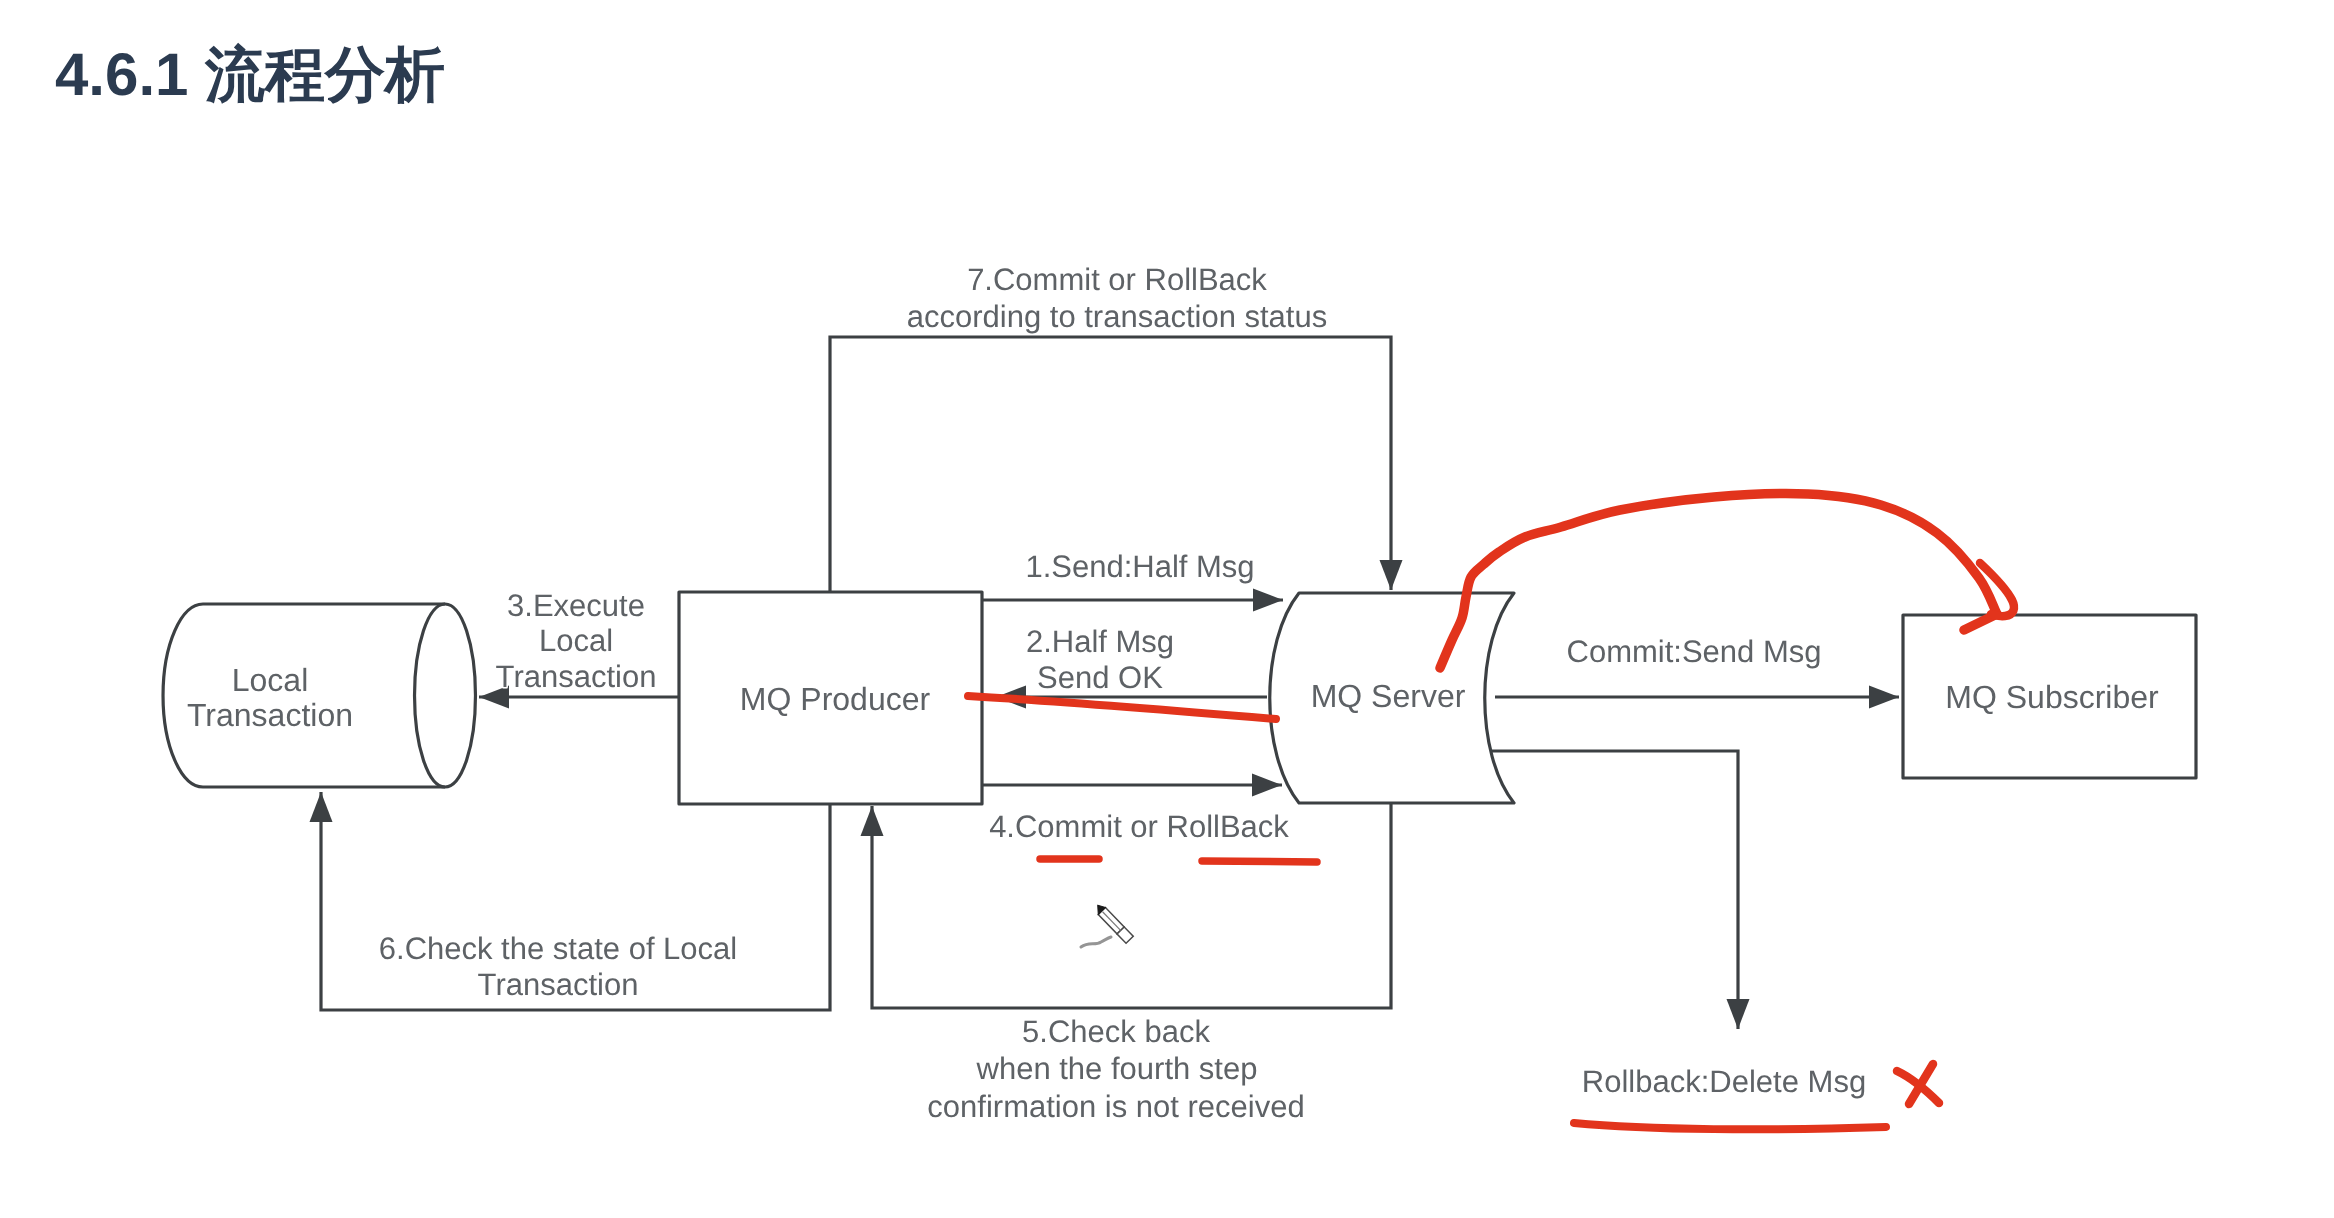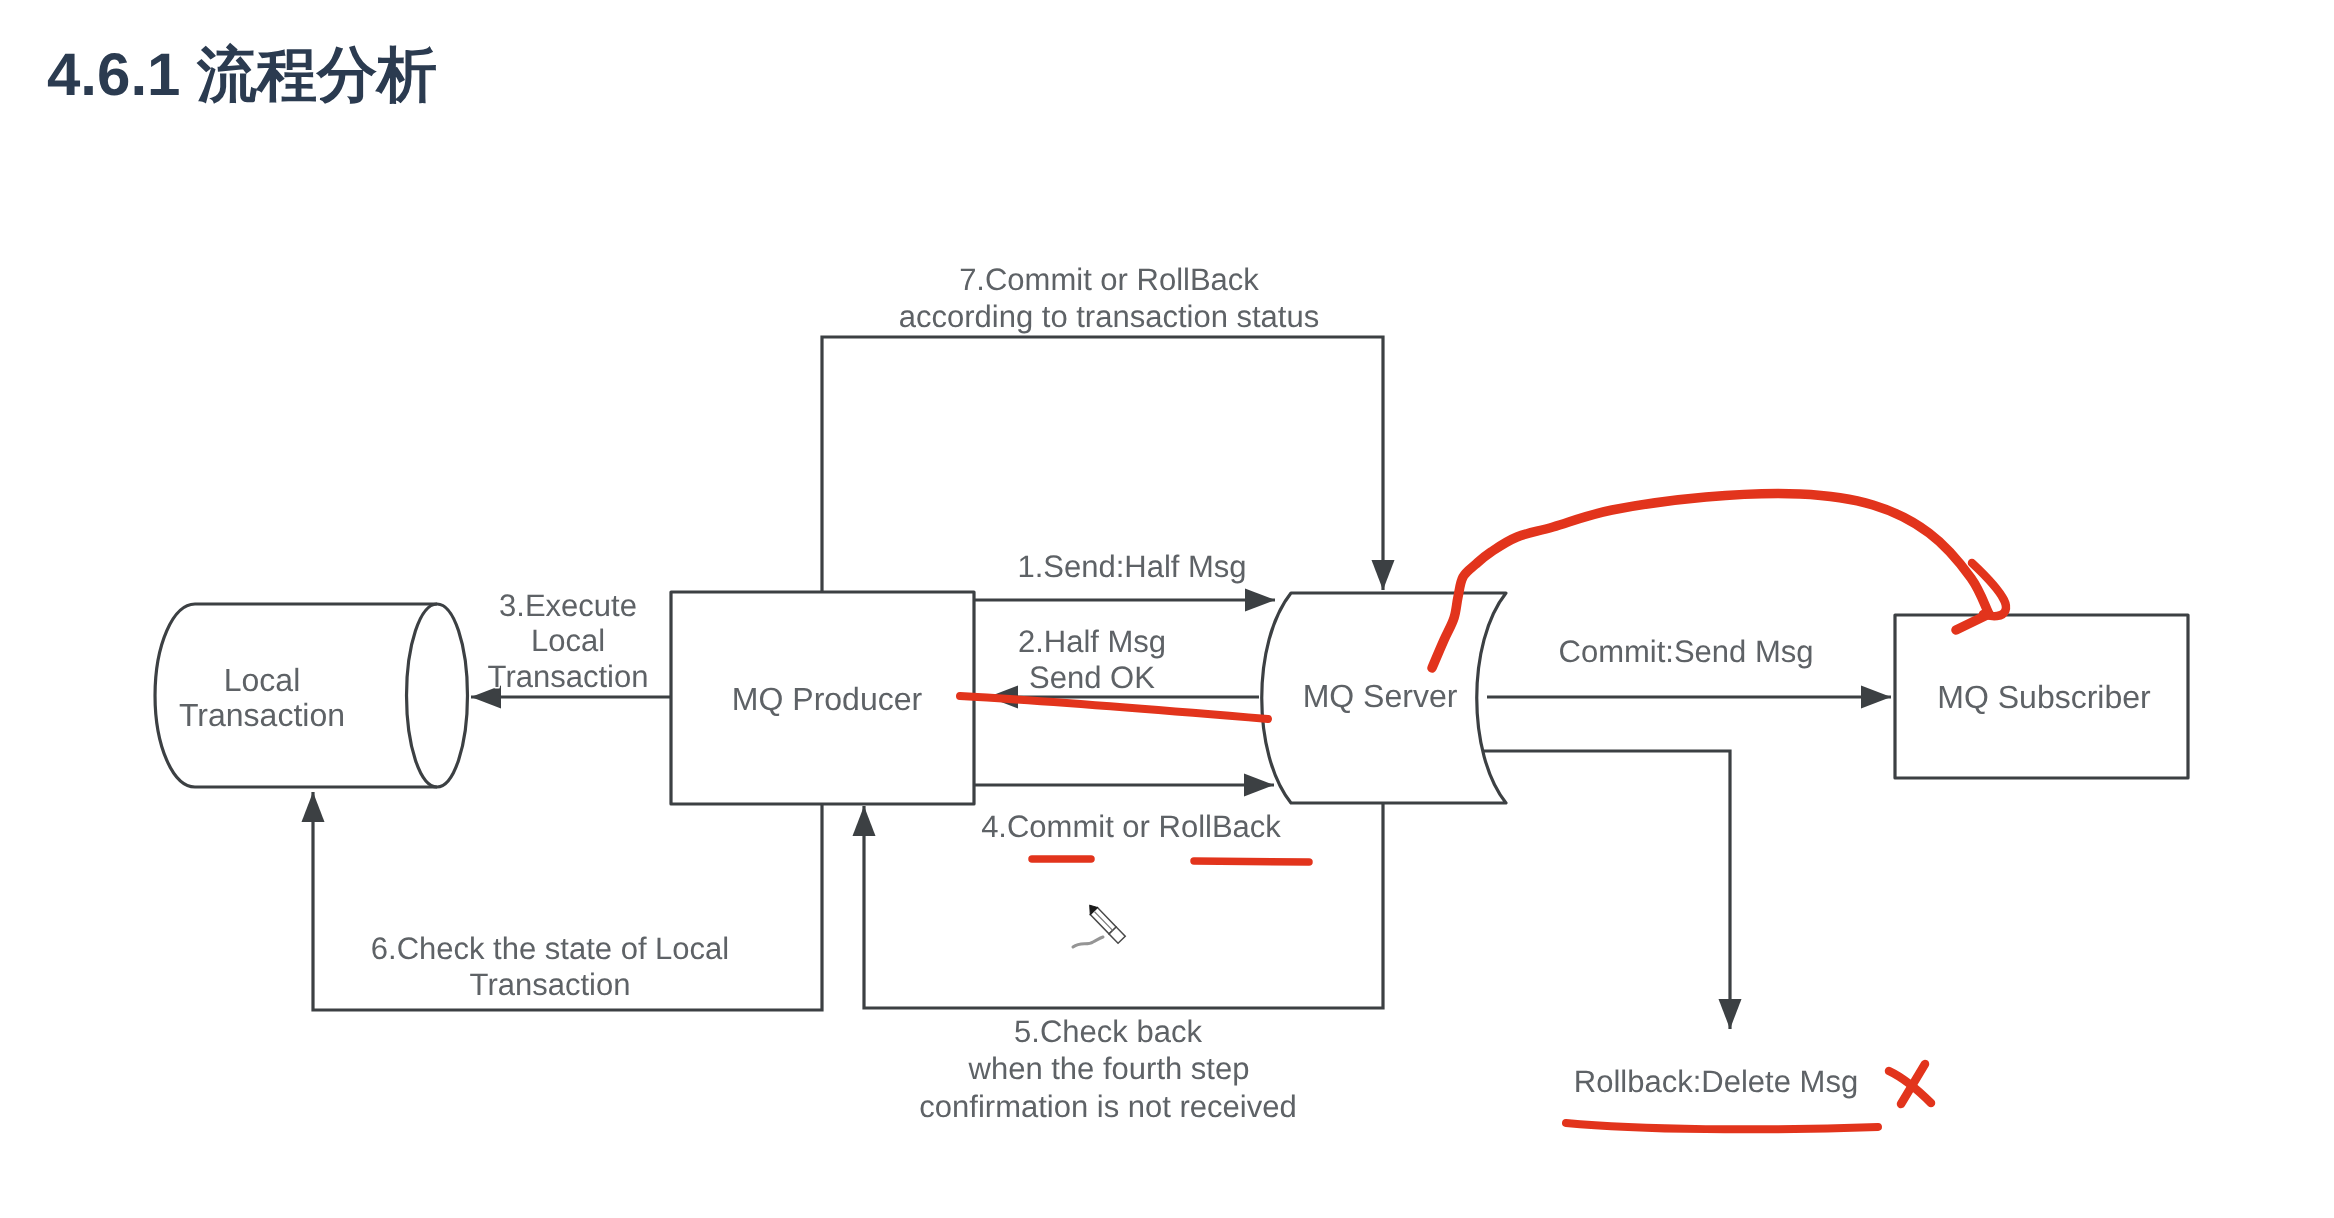--- a/index.html
+++ b/index.html
@@ -1,17 +1,17 @@
 <!DOCTYPE html>
 <html><head>
 <meta charset="utf-8">
 <style>
   html,body{margin:0;padding:0;}
   body{width:2334px;height:1218px;background:#ffffff;font-family:"Liberation Sans",sans-serif;overflow:hidden;position:relative;}
-  #root{position:absolute;left:0;top:0;width:1918px;height:1218px;}
+  #root{position:absolute;left:8px;top:0;width:1918px;height:1218px;}
   .title{position:absolute;left:47px;top:45px;font-size:60px;line-height:1;font-weight:bold;color:#2b3b50;white-space:pre;}
   svg.diagram{position:absolute;left:0;top:0;width:2334px;height:1218px;}
   text{font-family:"Liberation Sans",sans-serif;}
   body,text,.title{-webkit-font-smoothing:antialiased;text-rendering:geometricPrecision;}
 </style>
 </head>
 <body>
 
 <div id="root">
   <div class="title">4.6.1 流程分析</div>

